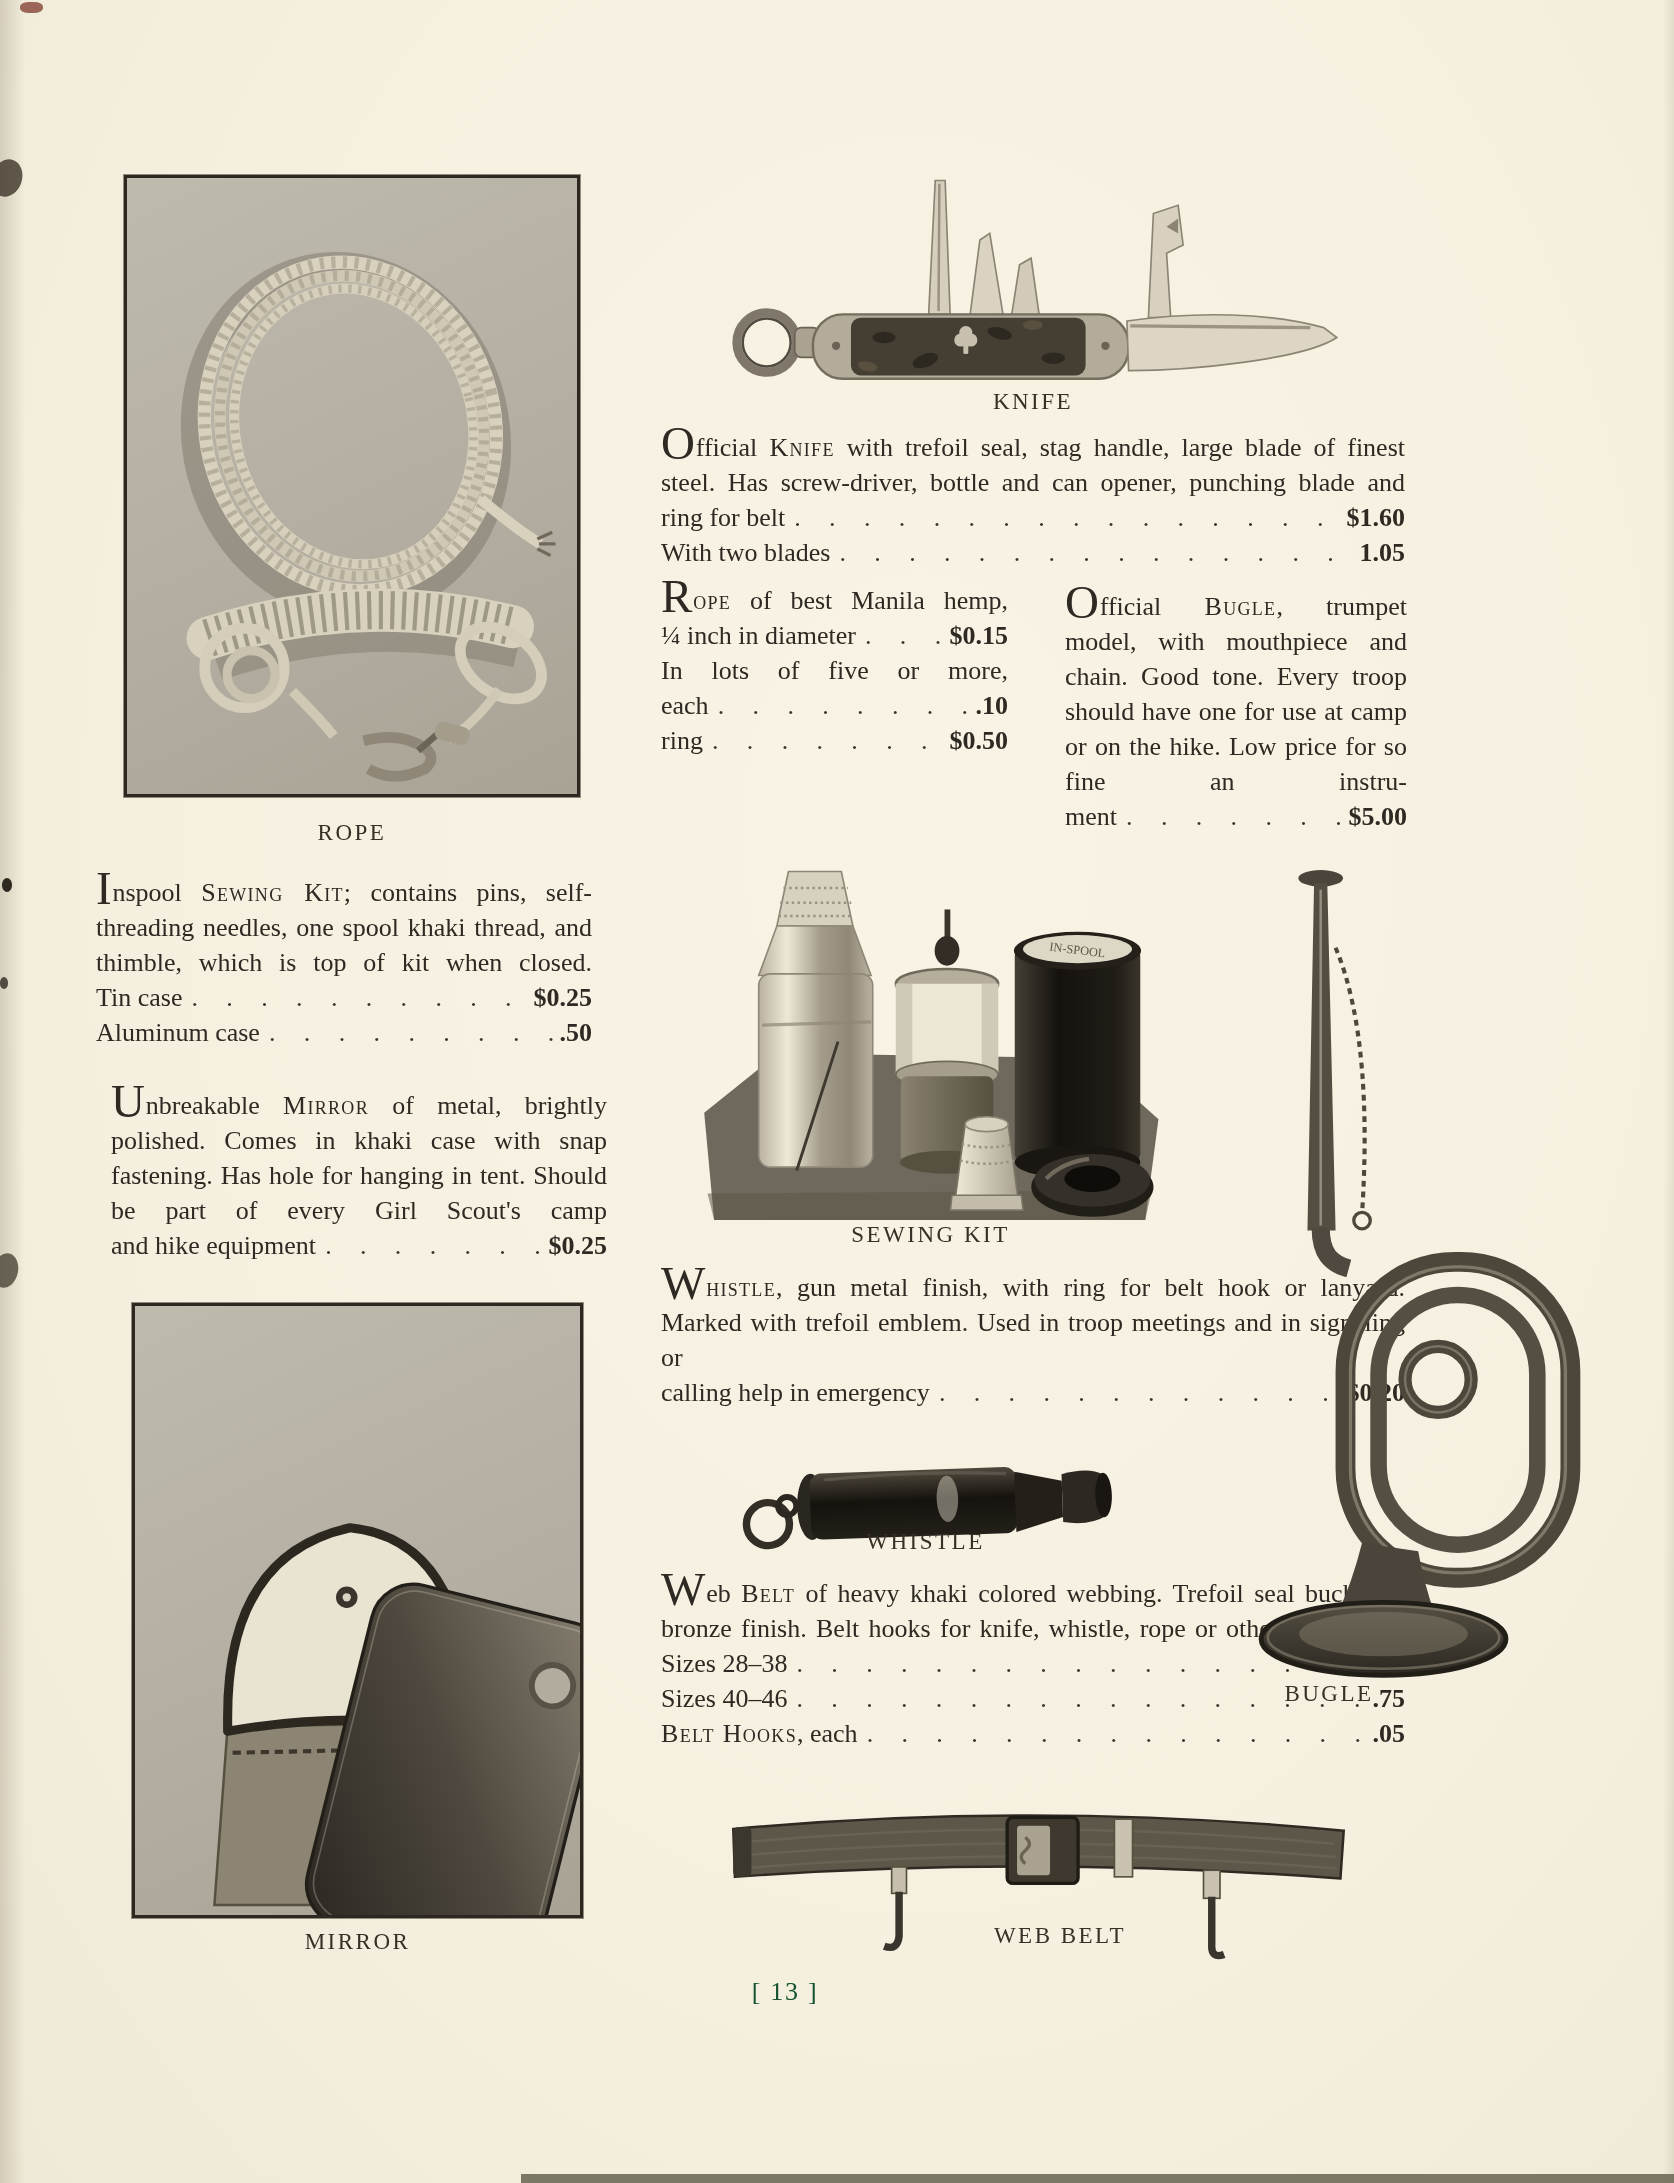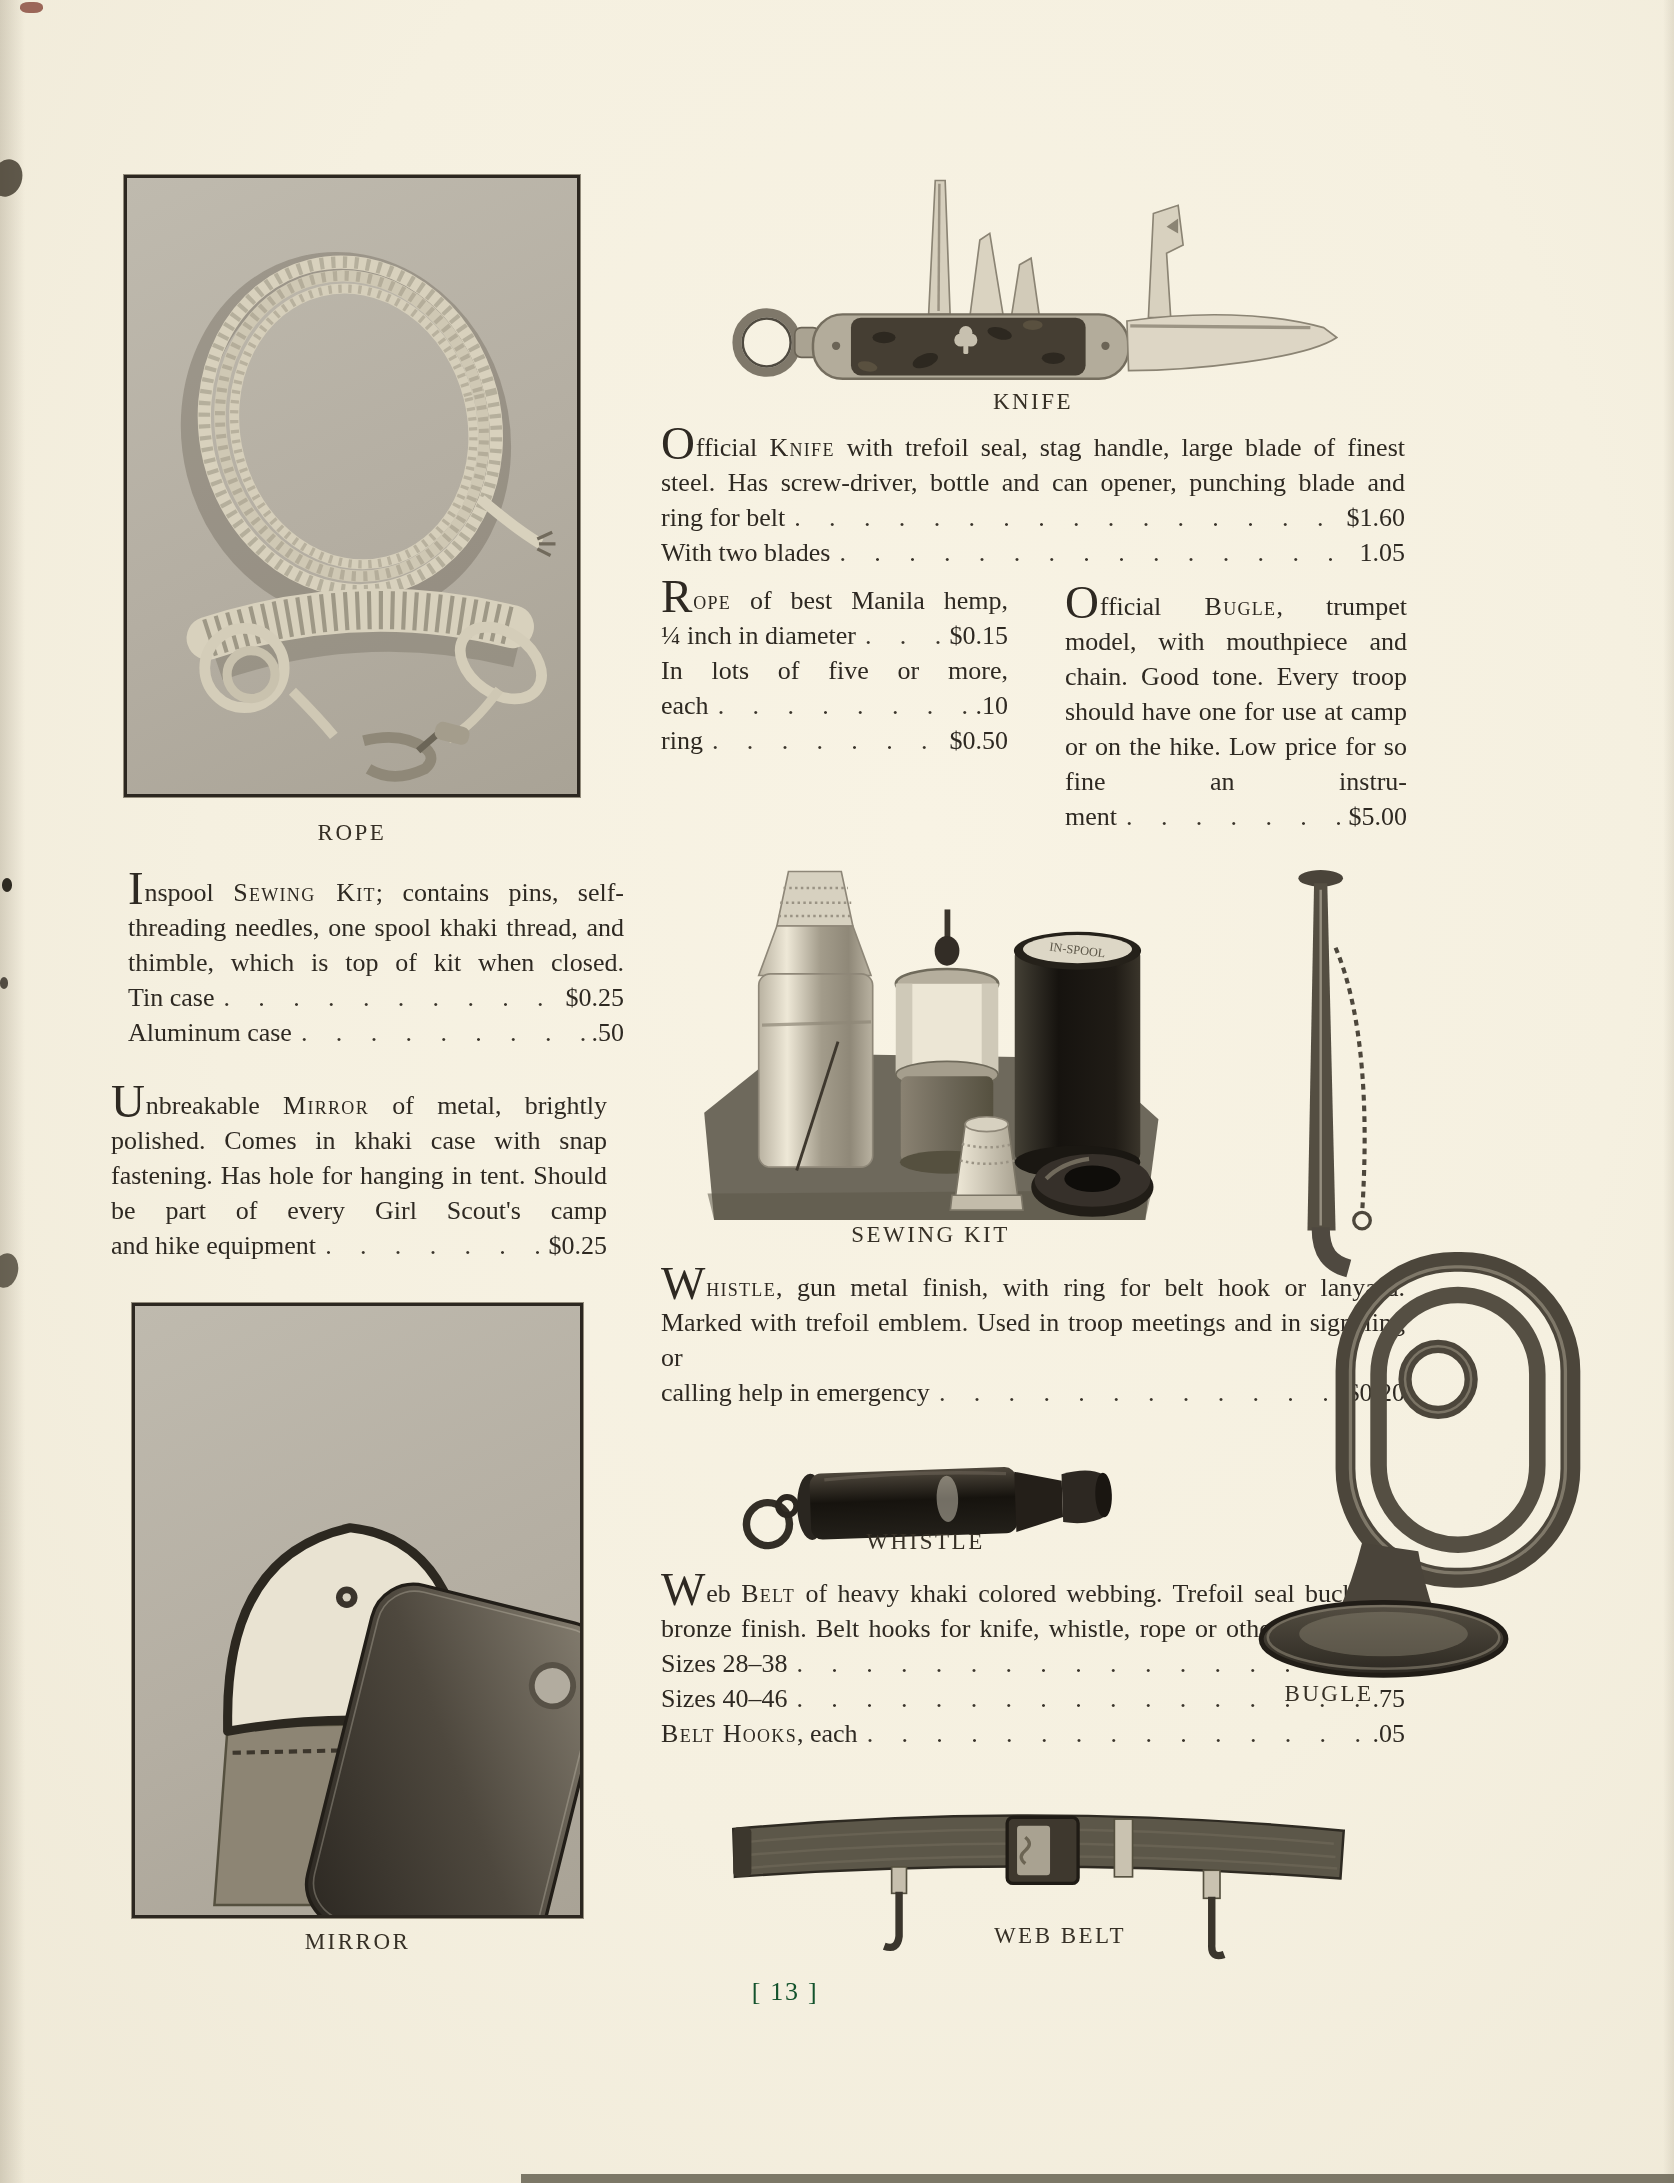--- a/index.html
+++ b/index.html
@@ -46,32 +46,32 @@
 
   
   .text-block{
     position:absolute;
     font-size:26px;line-height:35px;
     text-align:justify;
   }
   #knife-text{left:661px;top:430px;width:744px;}
   #rope-text{left:661px;top:583px;width:347px;}
   #bugle-text{left:1065px;top:589px;width:342px;}
-  #inspool-text{left:128px;top:875px;width:496px;}
+  #inspool-text{left:96px;top:875px;width:496px;}
   #mirror-text{left:111px;top:1088px;width:496px;}
   #whistle-text{left:661px;top:1270px;width:744px;}
   #belt-text{left:661px;top:1576px;width:744px;}
 
   .flow{text-align:justify;text-align-last:justify;}
   .dc{font-size:47px;line-height:0;position:relative;top:2.5px;letter-spacing:0.8px;}
   .sc{font-variant-caps:small-caps;letter-spacing:.05em;}
   .price-line{display:flex;align-items:flex-end;}
   .pl-label{white-space:nowrap;}
   .pl-dots{flex:1 1 auto;overflow:hidden;white-space:nowrap;letter-spacing:.42em;padding:0 .35em;color:#3a342b;}
-  .pl-price{font-weight:normal;white-space:nowrap;}
+  .pl-price{font-weight:bold;white-space:nowrap;}
 
   
   #page-number{
     position:absolute;left:661px;top:1977px;width:248px;
     text-align:center;font-size:26px;letter-spacing:1.7px;color:#14532d;
   }
 
   
   .edge-shade-left{position:absolute;left:0;top:0;width:25px;height:100%;
     background:linear-gradient(90deg,rgba(92,80,58,.20),rgba(92,80,58,0));}

